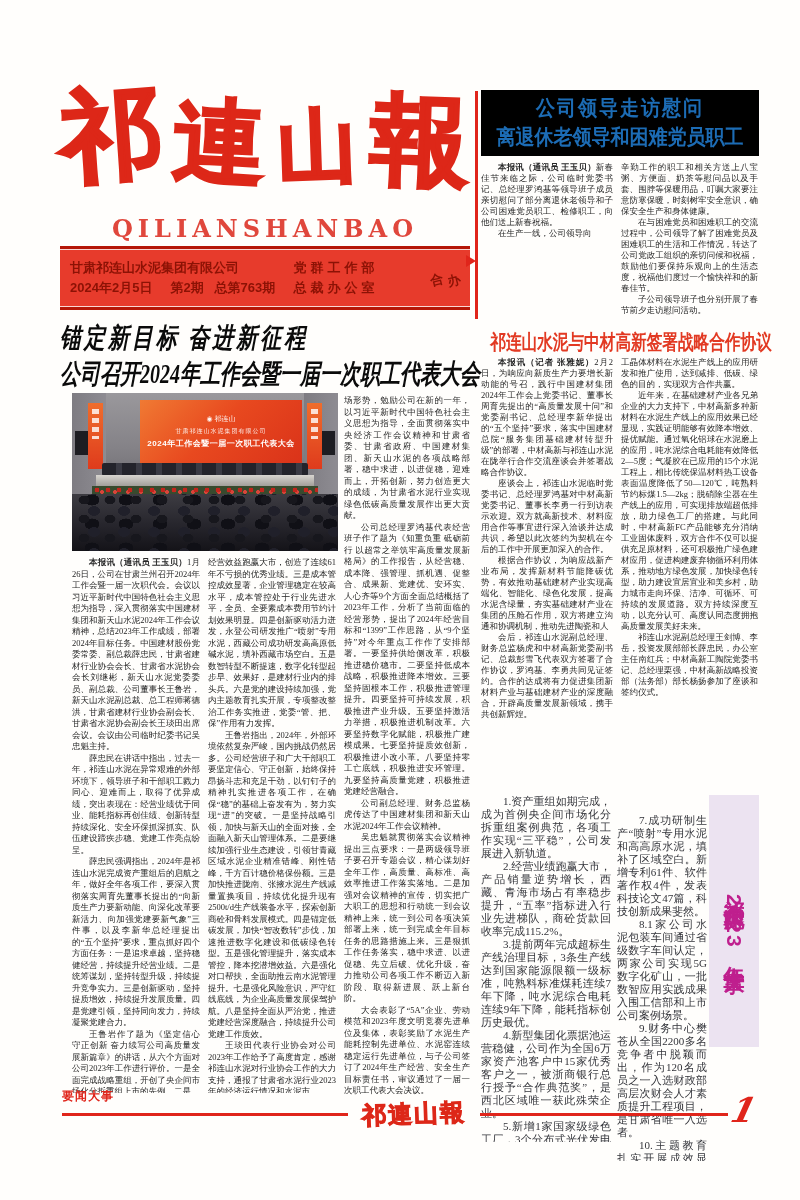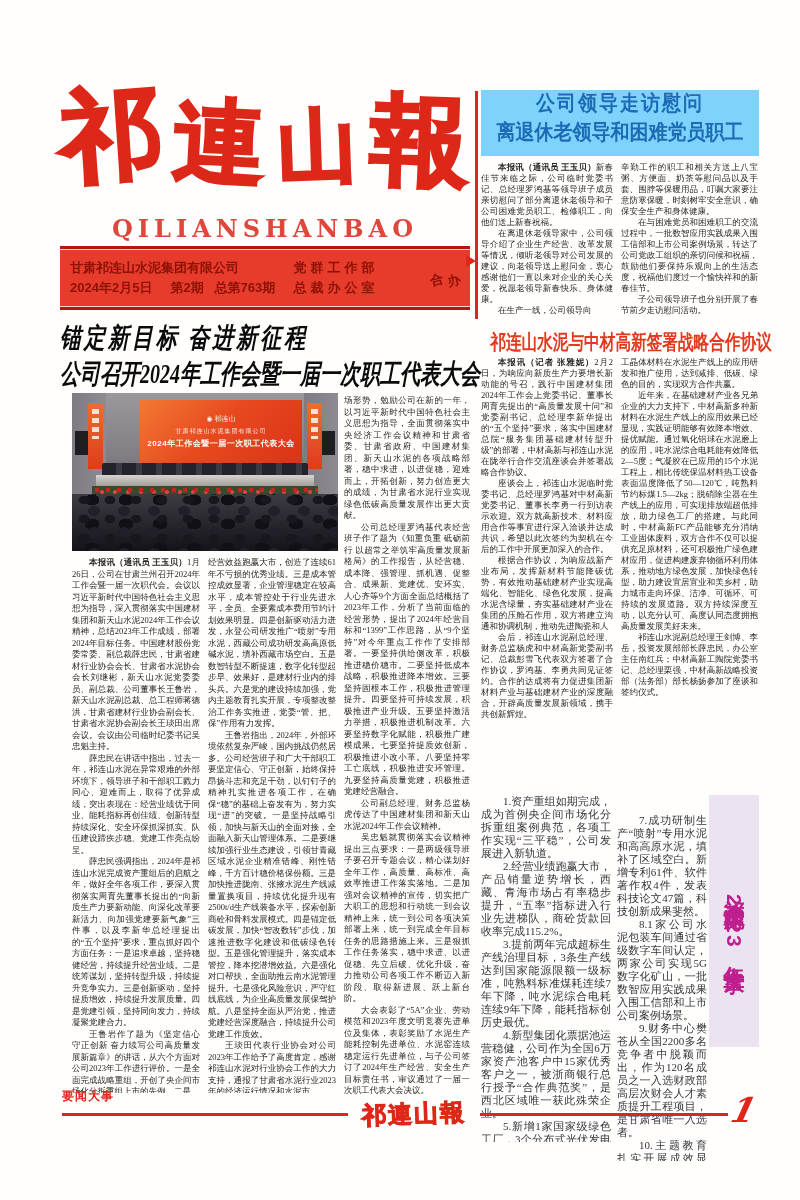--- a/index.html
+++ b/index.html
@@ -73,23 +73,23 @@
   .col p.para { text-indent:2em; }
   .col.cont-first p.para:first-child { text-indent:0; }
   .main-col { font-size:8.5px; line-height:11.5px; }
   .r-col    { font-size:8.5px; line-height:11px; }
   .ten-col  { font-size:11px; line-height:13px; color:#33343a; }
   .col b { font-weight:bold; }
   
   #divider { position:absolute; left:475px; top:91px; width:3px; height:228px; background:#e0251b; }
   #divider-arrow { position:absolute; left:466px; top:255px; width:0; height:0;
            border-left:10px solid #e0251b; border-top:6px solid transparent; border-bottom:6px solid transparent; }
-  #a1head { position:absolute; left:481px; top:90px; width:278px; height:66px; background:#7dd3fc;
+  #a1head { position:absolute; left:481px; top:90px; width:278px; height:66px; background:#000000;
             color:#1c6cb5; text-align:center; font-family:"Liberation Sans", sans-serif;
-            font-weight:900; }
+            font-weight:900; padding-top:5px; }
   #a1head .l1 { font-size:19px; letter-spacing:2px; transform:scaleY(1.1); }
   #a1head .l2 { font-size:19px; letter-spacing:0; margin-top:3px; transform:scaleY(1.1); white-space:nowrap; }
   #a2head { position:absolute; left:479px; top:329px; width:282px; text-align:center;
             color:#e23922; font-family:"Liberation Sans", sans-serif; font-weight:900;
             font-size:17px; white-space:nowrap; transform:scaleX(.92) scaleY(1.2); transform-origin:center top; }
   
   #tenTitle { position:absolute; left:709px; top:795px; width:50px; height:252px; background:#ece3f1;
               display:flex; align-items:center; justify-content:center;
               writing-mode:vertical-rl; text-orientation:mixed;
               color:#bf1f8e; font-family:"Liberation Sans", sans-serif; font-weight:900;
@@ -191,26 +191,25 @@
 
   <div id="divider"></div>
   <div id="divider-arrow"></div>
 
   <div id="a1head">
     <div class="l1">公司领导走访慰问</div>
     <div class="l2">离退休老领导和困难党员职工</div>
   </div>
   <div class="col r-col" style="left:481px; top:162px; width:132px; height:160px;">
       <p class="para"><b>本报讯（通讯员 王玉贝）</b>新春佳节来临之际，公司临时党委书记、总经理罗鸿基等领导班子成员亲切慰问了部分离退休老领导和子公司困难党员职工、检修职工，向他们送上新春祝福。</p>
-      <p class="para">在离退休老领导家中，公司领导介绍了企业生产经营、改革发展等情况，倾听老领导对公司发展的建议，向老领导送上慰问金，衷心感谢他们一直以来对企业的关心关爱，祝愿老领导新春快乐、身体健康。</p>
       <p class="para">在生产一线，公司领导向</p>
     </div>
   <div class="col r-col cont-first" style="left:621px; top:162px; width:137px; height:160px;">
       <p class="para">辛勤工作的职工和相关方送上八宝粥、方便面、奶茶等慰问品以及手套、围脖等保暖用品，叮嘱大家要注意防寒保暖，时刻树牢安全意识，确保安全生产和身体健康。</p>
-      <p class="para">在与困难党员和困难职工的交流过程中，一批数智应用实践成果入围工信部和上市公司案例场景，转达了公司党政工组织的亲切问候和祝福，鼓励他们要保持乐观向上的生活态度，祝福他们度过一个愉快祥和的新春佳节。</p>
+      <p class="para">在与困难党员和困难职工的交流过程中，公司领导了解了困难党员及困难职工的生活和工作情况，转达了公司党政工组织的亲切问候和祝福，鼓励他们要保持乐观向上的生活态度，祝福他们度过一个愉快祥和的新春佳节。</p>
       <p class="para">子公司领导班子也分别开展了春节前夕走访慰问活动。</p>
     </div>
 
   <div id="a2head">祁连山水泥与中材高新签署战略合作协议</div>
   <div class="col r-col" style="left:481px; top:357px; width:132px; height:430px;">
       <p class="para"><b>本报讯（记者 张雅妮）</b>2月2日，为响应向新质生产力要增长新动能的号召，践行中国建材集团2024年工作会上党委书记、董事长周育先提出的“高质量发展十问”和党委副书记、总经理李新华提出的“五个坚持”要求，落实中国建材总院“服务集团基础建材转型升级”的部署，中材高新与祁连山水泥在陇举行合作交流座谈会并签署战略合作协议。</p>
       <p class="para">座谈会上，祁连山水泥临时党委书记、总经理罗鸿基对中材高新党委书记、董事长李勇一行到访表示欢迎。双方就高新技术、材料应用合作等事宜进行深入洽谈并达成共识，希望以此次签约为契机在今后的工作中开展更加深入的合作。</p>
       <p class="para">根据合作协议，为响应战新产业布局，发挥新材料节能降碳优势，有效推动基础建材产业实现高端化、智能化、绿色化发展，提高水泥含绿量，夯实基础建材产业在集团的压舱石作用，双方将建立沟通和协调机制，推动先进陶瓷和人</p>
       <p class="para">会后，祁连山水泥副总经理、财务总监杨虎和中材高新党委副书记、总裁彭雪飞代表双方签署了合作协议，罗鸿基、李勇共同见证签约。合作的达成将有力促进集团新材料产业与基础建材产业的深度融合，开辟高质量发展新领域，携手共创新辉煌。</p>
     </div>

